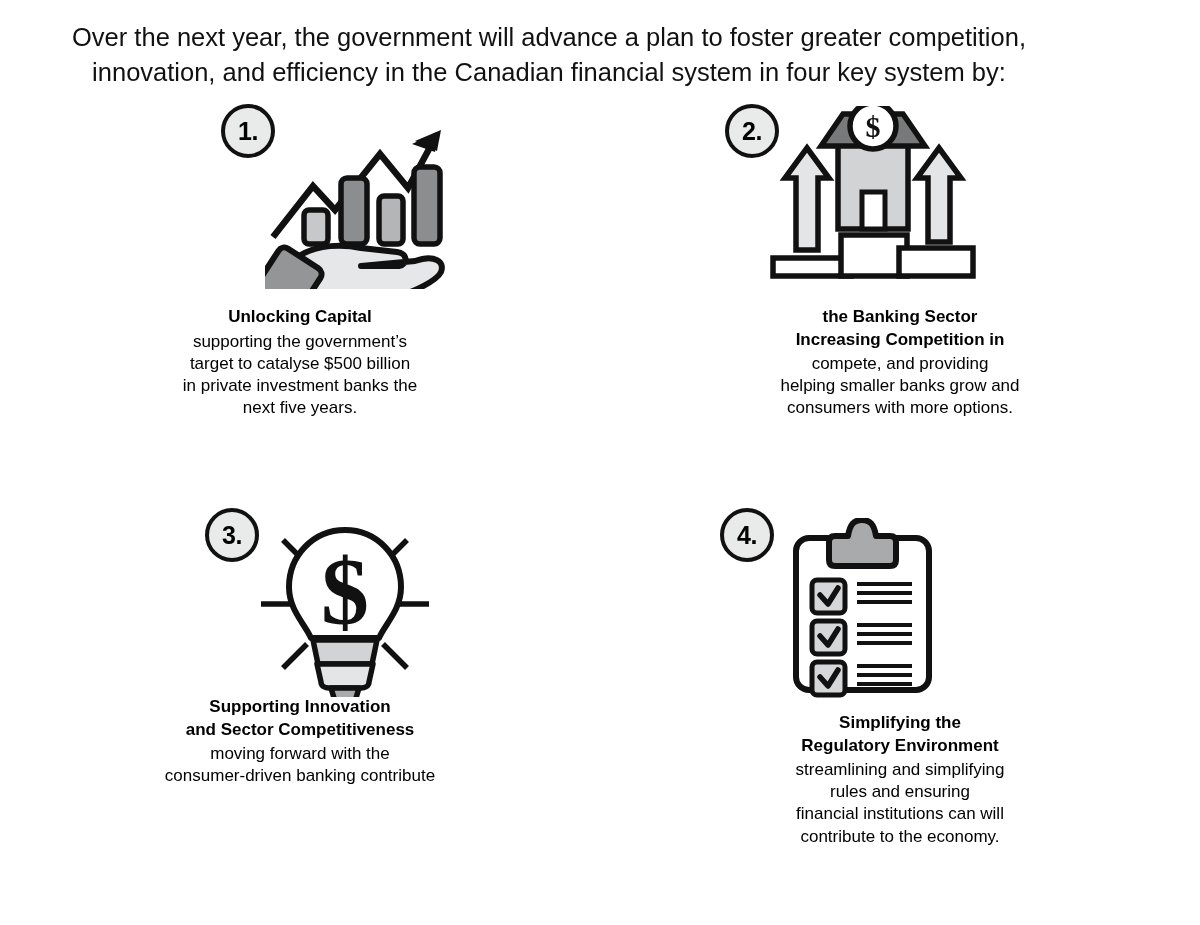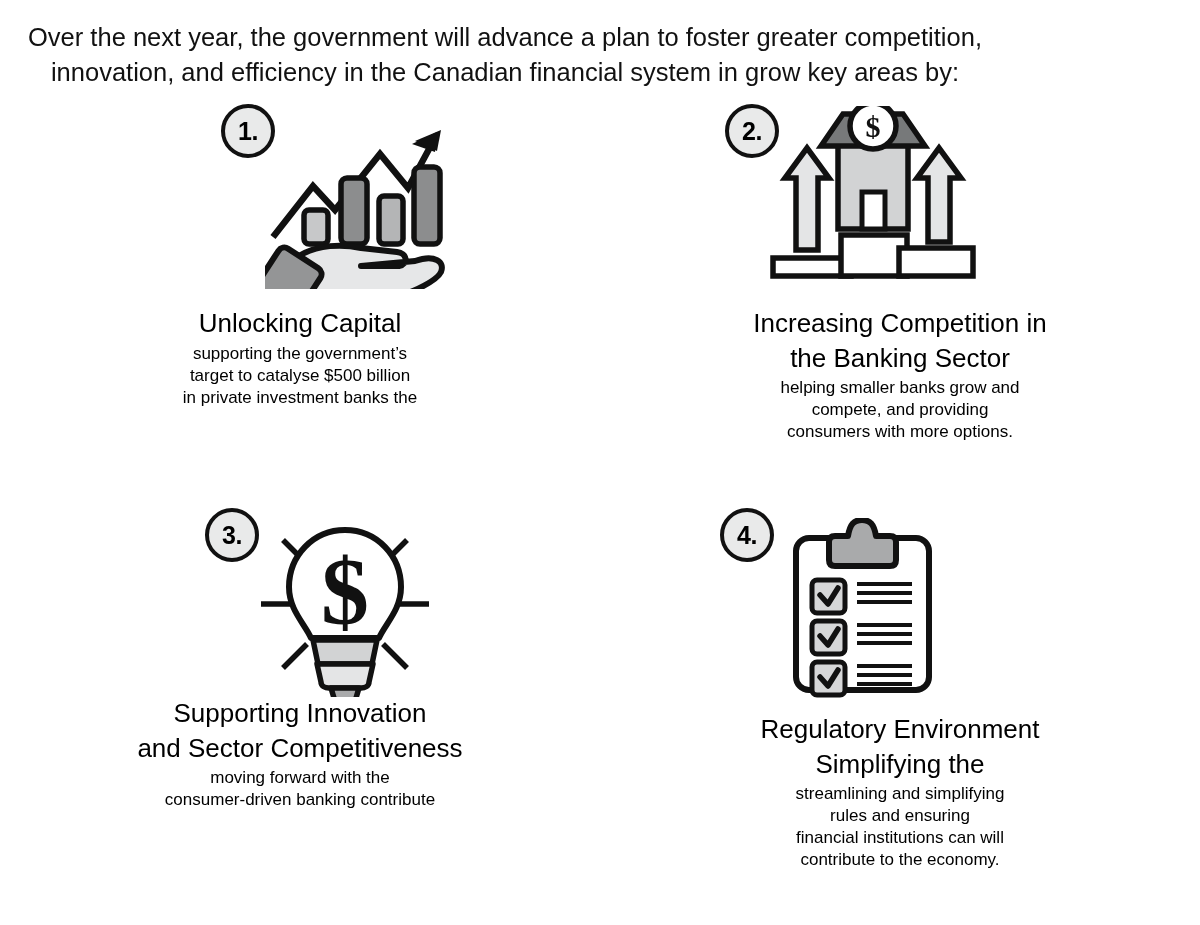--- a/index.html
+++ b/index.html
@@ -6,21 +6,21 @@
   html, body {
     margin: 0; padding: 0;
     background: #ffffff;
   }
   body {
     width: 1200px; height: 925px;
     font-family: "Liberation Sans", sans-serif;
     color: #000000;
     overflow: hidden;
   }
-  .page { width: 980px; height: 925px; position: relative; }
+  .page { width: 980px; height: 925px; position: relative; padding-left: 44px; }
 
   .intro {
     width: 1010px;
     margin: 0 auto;
     padding-top: 20px;
     text-align: center;
     font-size: 25.5px;
     line-height: 1.36;
     color: #111111;
   }
@@ -60,21 +60,21 @@
   .cell-4 .num-badge { left: 120px; }
 
   .art { position: absolute; }
   .cell-1 .art { left: 265px; top: 8px; }
   .cell-2 .art { left: 165px; top: 10px; }
   .cell-3 .art { left: 255px; top: 12px; }
   .cell-4 .art { left: 190px; top: 18px; }
 
   .caption { text-align: center; padding: 0 18px; }
   .cap-title {
-    font-size: 26px; font-weight: normal;
+    font-size: 17px; font-weight: bold;
     line-height: 1.33;
     margin-bottom: 2px;
   }
   .cap-title .tl { display: block; white-space: nowrap; }
   .cap-body {
     font-size: 17px;
     line-height: 1.30;
   }
   .cap-body .bl { display: block; white-space: nowrap; }
 
@@ -83,21 +83,21 @@
   .cell-3 .caption { }
   .cell-4 .caption { margin-top: 16px; }
 </style>
 </head>
 <body>
 
 <div class="page">
 
   <div class="intro">
     <span class="intro-line">Over the next year, the government will advance a plan to foster greater competition,</span>
-    <span class="intro-line">innovation, and efficiency in the Canadian financial system in grow key areas by:</span>
+    <span class="intro-line">innovation, and efficiency in the Canadian financial system in four key system by:</span>
   </div>
 
   <div class="grid">
 
     <div class="cell cell-1">
       <div class="icon-row">
         <div class="num-badge">1.</div>
         <div class="art">
           <svg width="180" height="185" viewBox="0 0 180 185">
 
@@ -119,20 +119,21 @@
         </div>
       </div>
       <div class="caption">
         <div class="cap-title">
           <span class="tl">Unlocking Capital</span>
         </div>
         <div class="cap-body">
           <span class="bl">supporting the government’s</span>
           <span class="bl">target to catalyse $500 billion</span>
           <span class="bl">in private investment banks the</span>
+          <span class="bl">next five years.</span>
         </div>
       </div>
     </div>
 
     <div class="cell cell-2">
       <div class="icon-row">
         <div class="num-badge">2.</div>
         <div class="art">
           <svg width="215" height="175" viewBox="0 0 215 175">
 
@@ -150,26 +151,26 @@
             <text x="108" y="31" text-anchor="middle" font-family="'Liberation Serif', serif" font-size="30" font-weight="bold" fill="#111">$</text>
 
             <rect x="8" y="152" width="78" height="18" fill="#ffffff" stroke="#111" stroke-width="5.5"></rect>
             <rect x="76" y="129" width="66" height="41" fill="#ffffff" stroke="#111" stroke-width="5.5"></rect>
             <rect x="134" y="142" width="74" height="28" fill="#ffffff" stroke="#111" stroke-width="5.5"></rect>
           </svg>
         </div>
       </div>
       <div class="caption">
         <div class="cap-title">
+          <span class="tl">the Banking Sector</span>
           <span class="tl">Increasing Competition in</span>
-          <span class="tl">the Banking Sector</span>
-        </div>
-        <div class="cap-body">
+        </div>
+        <div class="cap-body">
+          <span class="bl">compete, and providing</span>
           <span class="bl">helping smaller banks grow and</span>
-          <span class="bl">compete, and providing</span>
           <span class="bl">consumers with more options.</span>
         </div>
       </div>
     </div>
 
     <div class="cell cell-3">
       <div class="icon-row">
         <div class="num-badge">3.</div>
         <div class="art">
           <svg width="180" height="185" viewBox="0 0 180 185">
@@ -240,22 +241,22 @@
             <g stroke="#111" stroke-width="4" stroke-linecap="butt">
               <line x1="67" y1="148" x2="122" y2="148"></line>
               <line x1="67" y1="157" x2="122" y2="157"></line>
               <line x1="67" y1="166" x2="122" y2="166"></line>
             </g>
           </svg>
         </div>
       </div>
       <div class="caption">
         <div class="cap-title">
+          <span class="tl">Simplifying the</span>
           <span class="tl">Regulatory Environment</span>
-          <span class="tl">Simplifying the</span>
         </div>
         <div class="cap-body">
           <span class="bl">streamlining and simplifying</span>
           <span class="bl">rules and ensuring</span>
           <span class="bl">financial institutions can will</span>
           <span class="bl">contribute to the economy.</span>
         </div>
       </div>
     </div>
 

